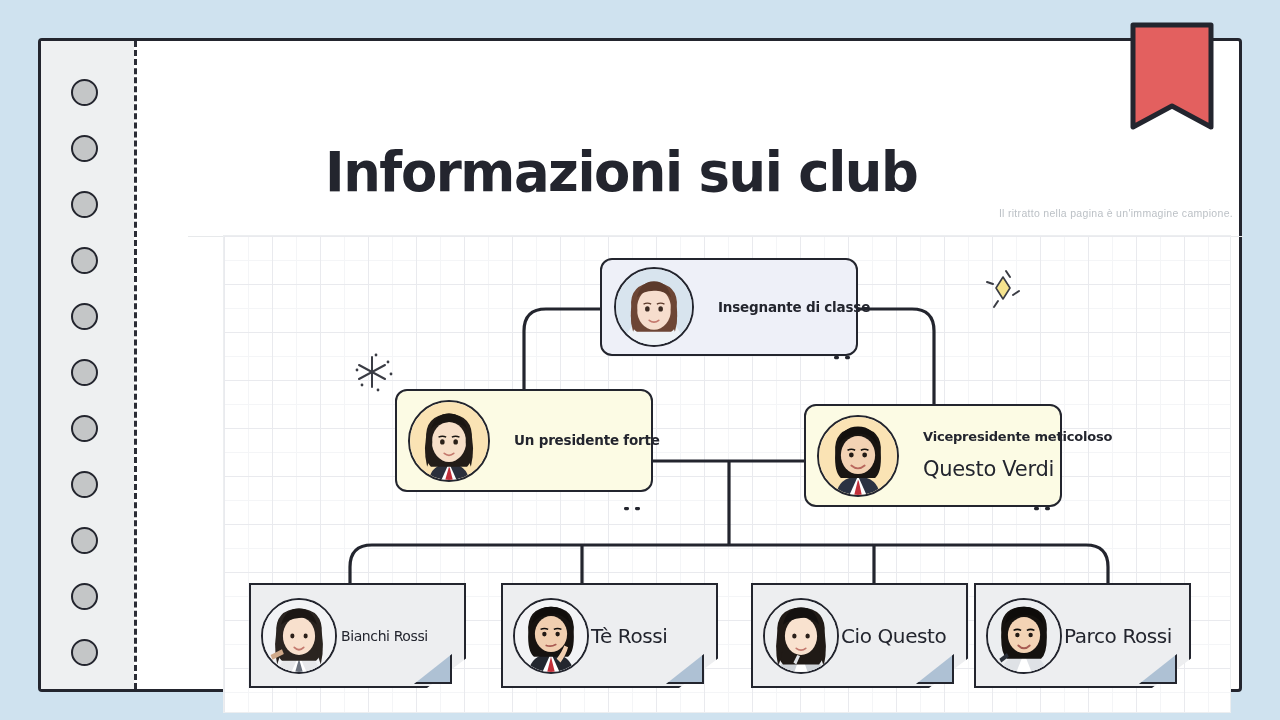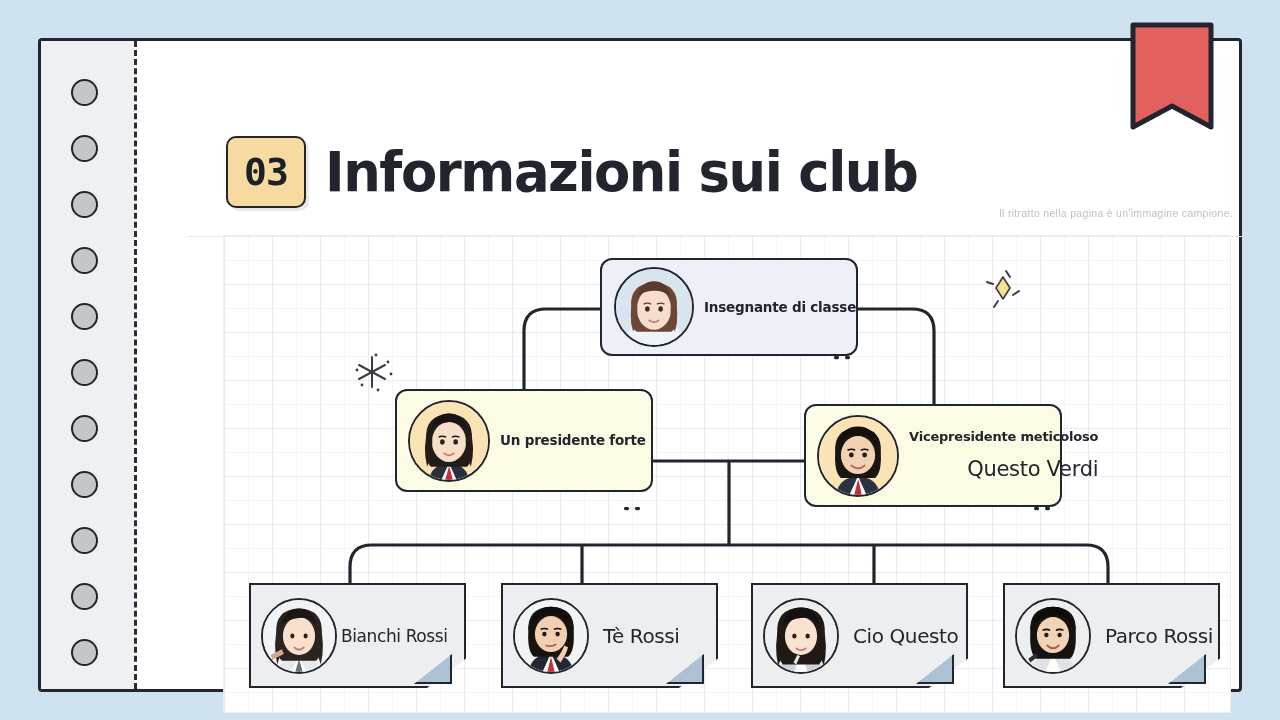--- a/index.html
+++ b/index.html
@@ -201,21 +201,21 @@
     border: 2.5px solid #23252e;
     display: flex;
     align-items: center;
     padding-left: 10px;
     clip-path: polygon(0 0, 100% 0, 100% 72%, 82% 100%, 0 100%);
   }
   .leaf-wrap { position: absolute; width: 203px; height: 101px; top: 347px; z-index: 10; }
   .leaf-wrap.i0 { left: 25px; }
   .leaf-wrap.i1 { left: 277px; }
   .leaf-wrap.i2 { left: 527px; }
-  .leaf-wrap.i3 { left: 779px; }
+  .leaf-wrap.i3 { left: 750px; }
   .leaf-fold {
     position: absolute;
     right: 0;
     bottom: 0;
     width: 38px;
     height: 30px;
     background: #aec1d4;
     clip-path: polygon(100% 0, 100% 100%, 0 100%);
     border-right: 2.5px solid #23252e;
     border-bottom: 2.5px solid #23252e;
@@ -231,22 +231,22 @@
     box-sizing: border-box;
   }
   .avatar.big   { width: 80px; height: 80px; border: 2.5px solid #23252e; }
   .avatar.mid   { width: 82px; height: 82px; border: 2.5px solid #23252e; }
   .avatar.small { width: 76px; height: 76px; border: 2.5px solid #23252e; }
 
   .face { position: absolute; inset: 0; }
 
   .node-text {
     flex: 1 1 auto;
-    text-align: right;
-    padding: 0 10px;
+    text-align: left;
+    padding: 0 24px;
     line-height: 1.25;
   }
   .role {
     font-family: "DejaVu Sans", sans-serif;
     font-weight: bold;
     font-size: 13.5px;
     color: #23252e;
     letter-spacing: -0.2px;
     white-space: nowrap;
   }
@@ -255,28 +255,28 @@
     font-family: "DejaVu Sans", sans-serif;
     font-size: 21px;
     color: #23252e;
     margin-top: 11px;
     letter-spacing: -0.3px;
     white-space: nowrap;
   }
   .leaf-name {
     flex: 1 1 auto;
     text-align: left;
-    padding-left: 14px;
+    padding-left: 2px;
     font-family: "DejaVu Sans", sans-serif;
     font-size: 20px;
     color: #23252e;
     letter-spacing: -0.4px;
     white-space: nowrap;
   }
-  .leaf-name.tiny { font-size: 17px; padding-left: 4px; }
+  .leaf-name.tiny { font-size: 14px; padding-left: 4px; }
 
   
   .dot-shadow { position: absolute; z-index: 9; }
 
   .sparkle { position: absolute; z-index: 12; }
 </style>
 </head>
 <body>
 
 <div id="stage">
@@ -292,23 +292,20 @@
     <div class="hole" style="top:206px"></div>
     <div class="hole" style="top:262px"></div>
     <div class="hole" style="top:318px"></div>
     <div class="hole" style="top:374px"></div>
     <div class="hole" style="top:430px"></div>
     <div class="hole" style="top:486px"></div>
     <div class="hole" style="top:542px"></div>
     <div class="hole" style="top:598px"></div>
 
     <div id="header">
-      <div id="number-badge">
-        <span>03</span>
-      </div>
       <div id="page-title">Informazioni sui club</div>
       <div id="sample-note">Il ritratto nella pagina è un'immagine campione.</div>
       <div id="header-rule"></div>
     </div>
 
     <div id="chart-area">
 
       <svg id="connectors" viewBox="0 0 1008 478">
         <g fill="none" stroke="#23252e" stroke-width="3.2" stroke-linecap="butt">
 

